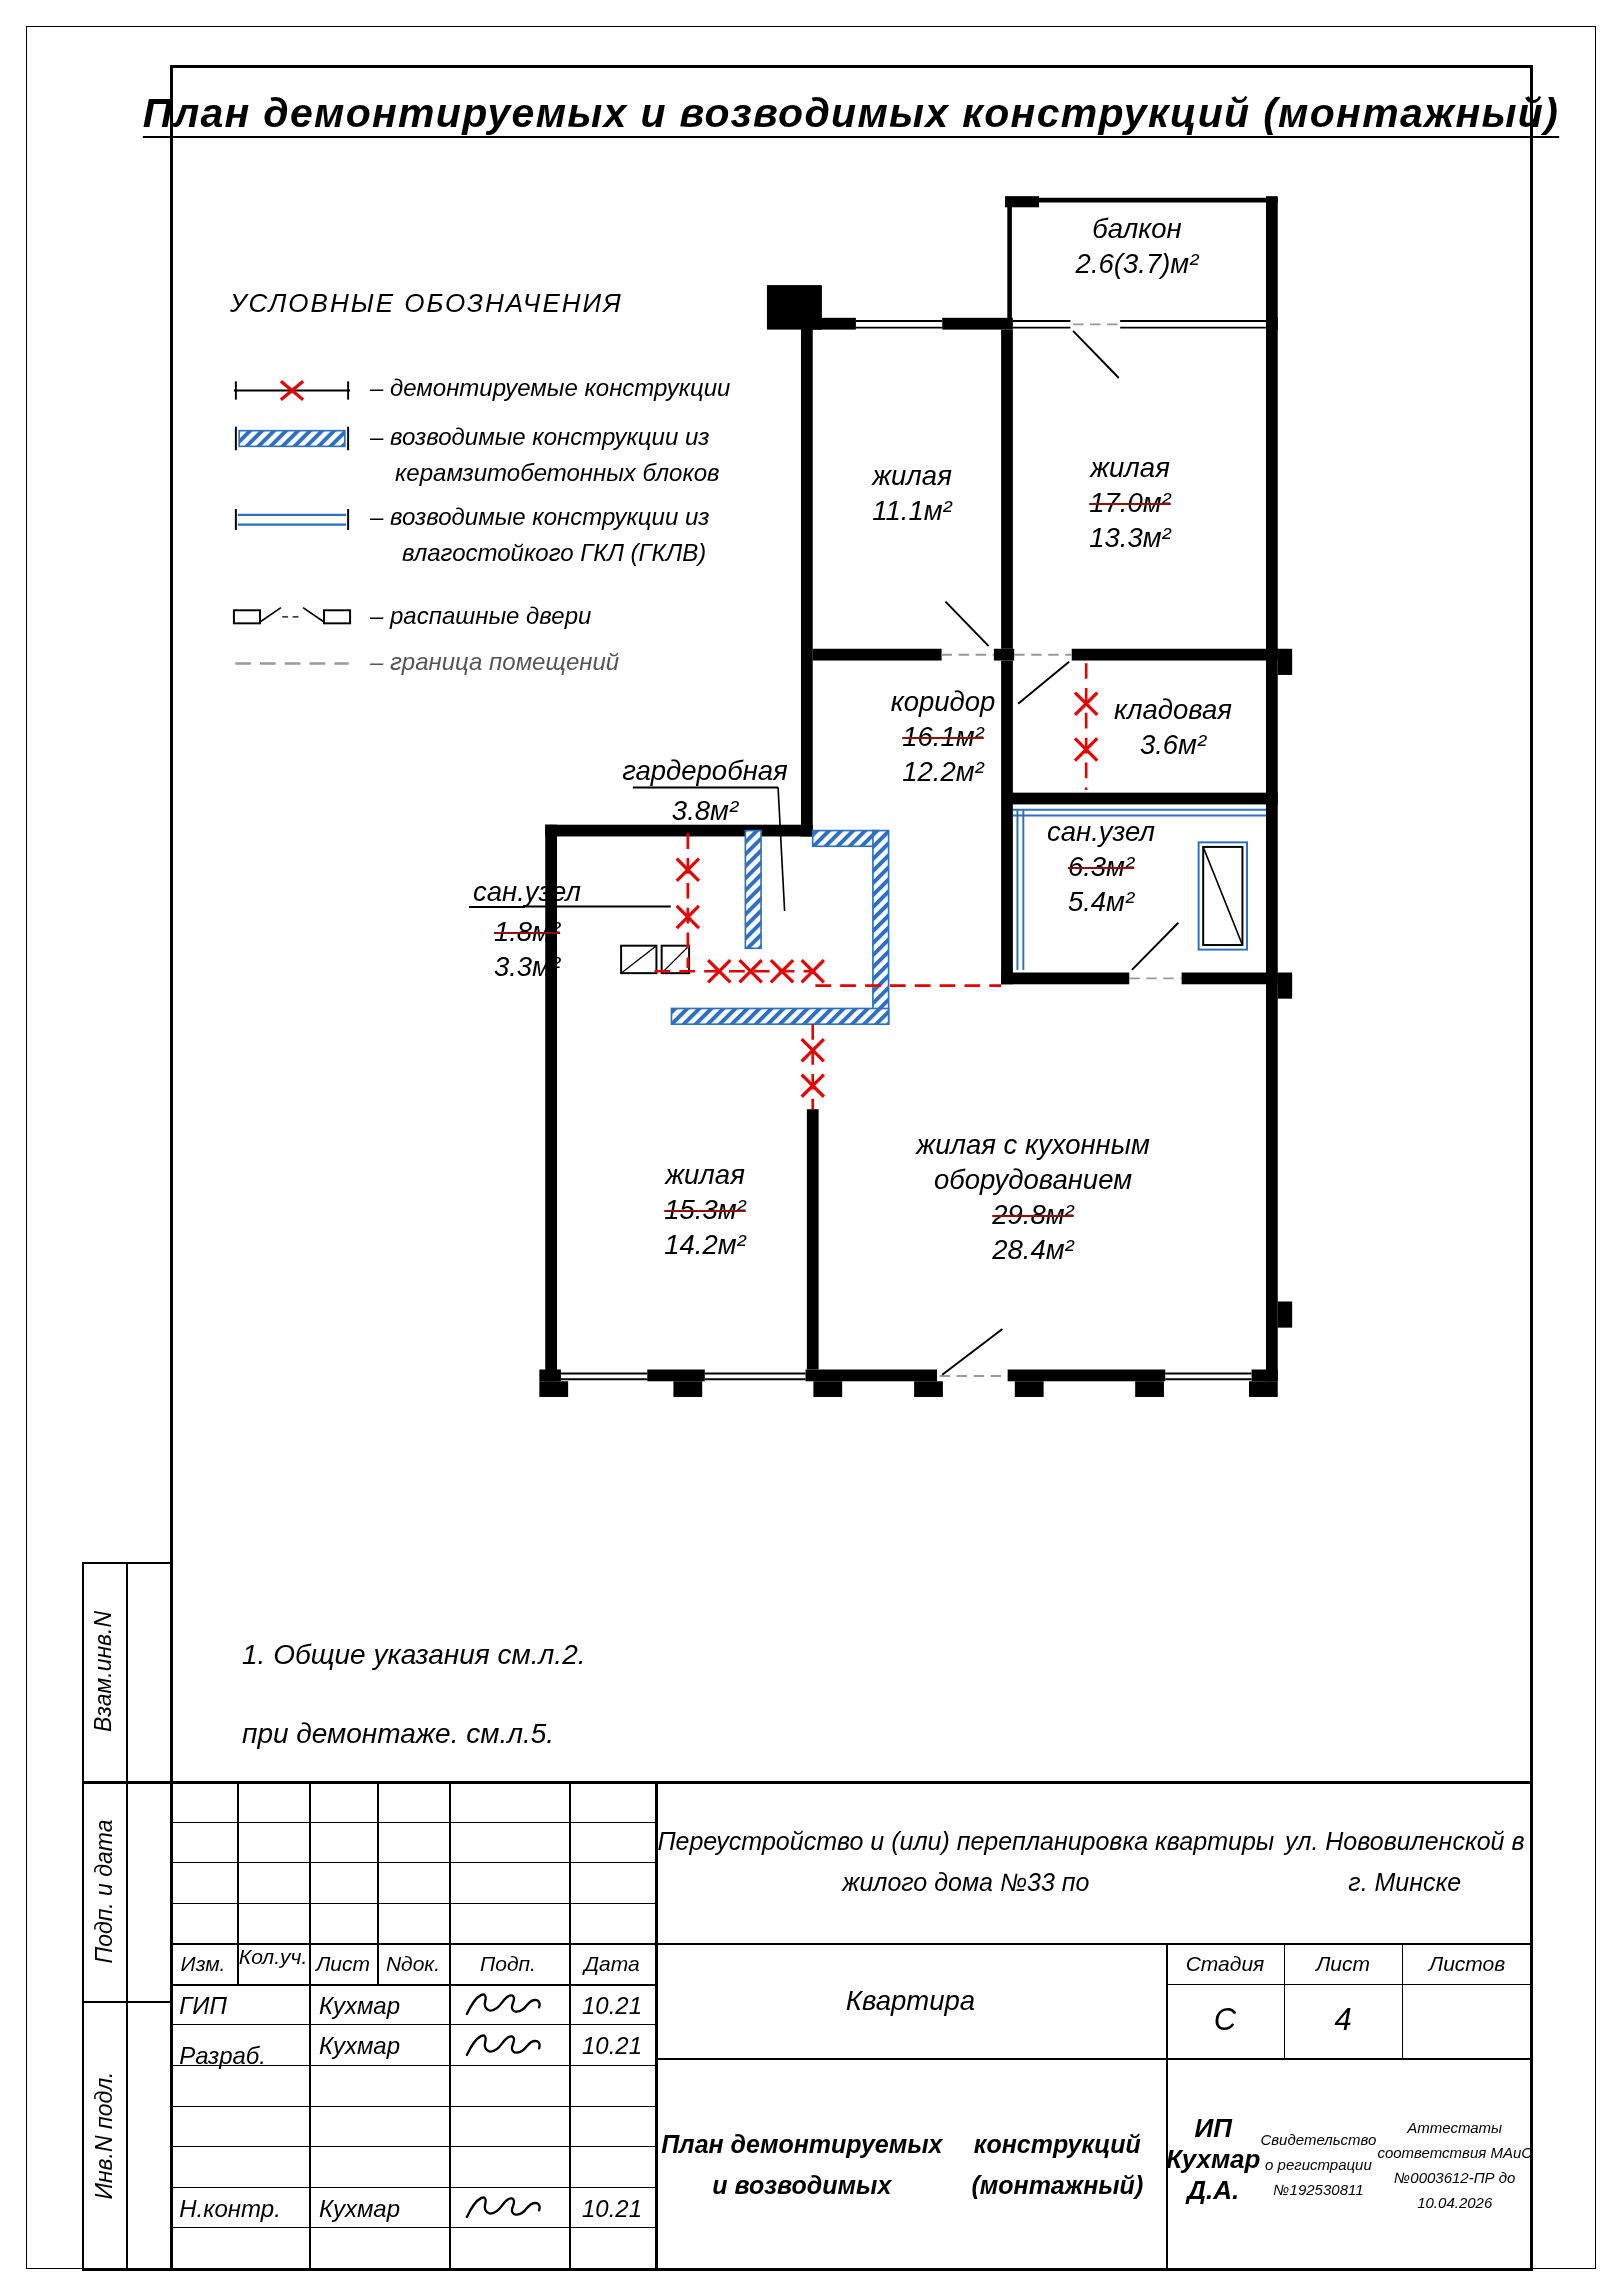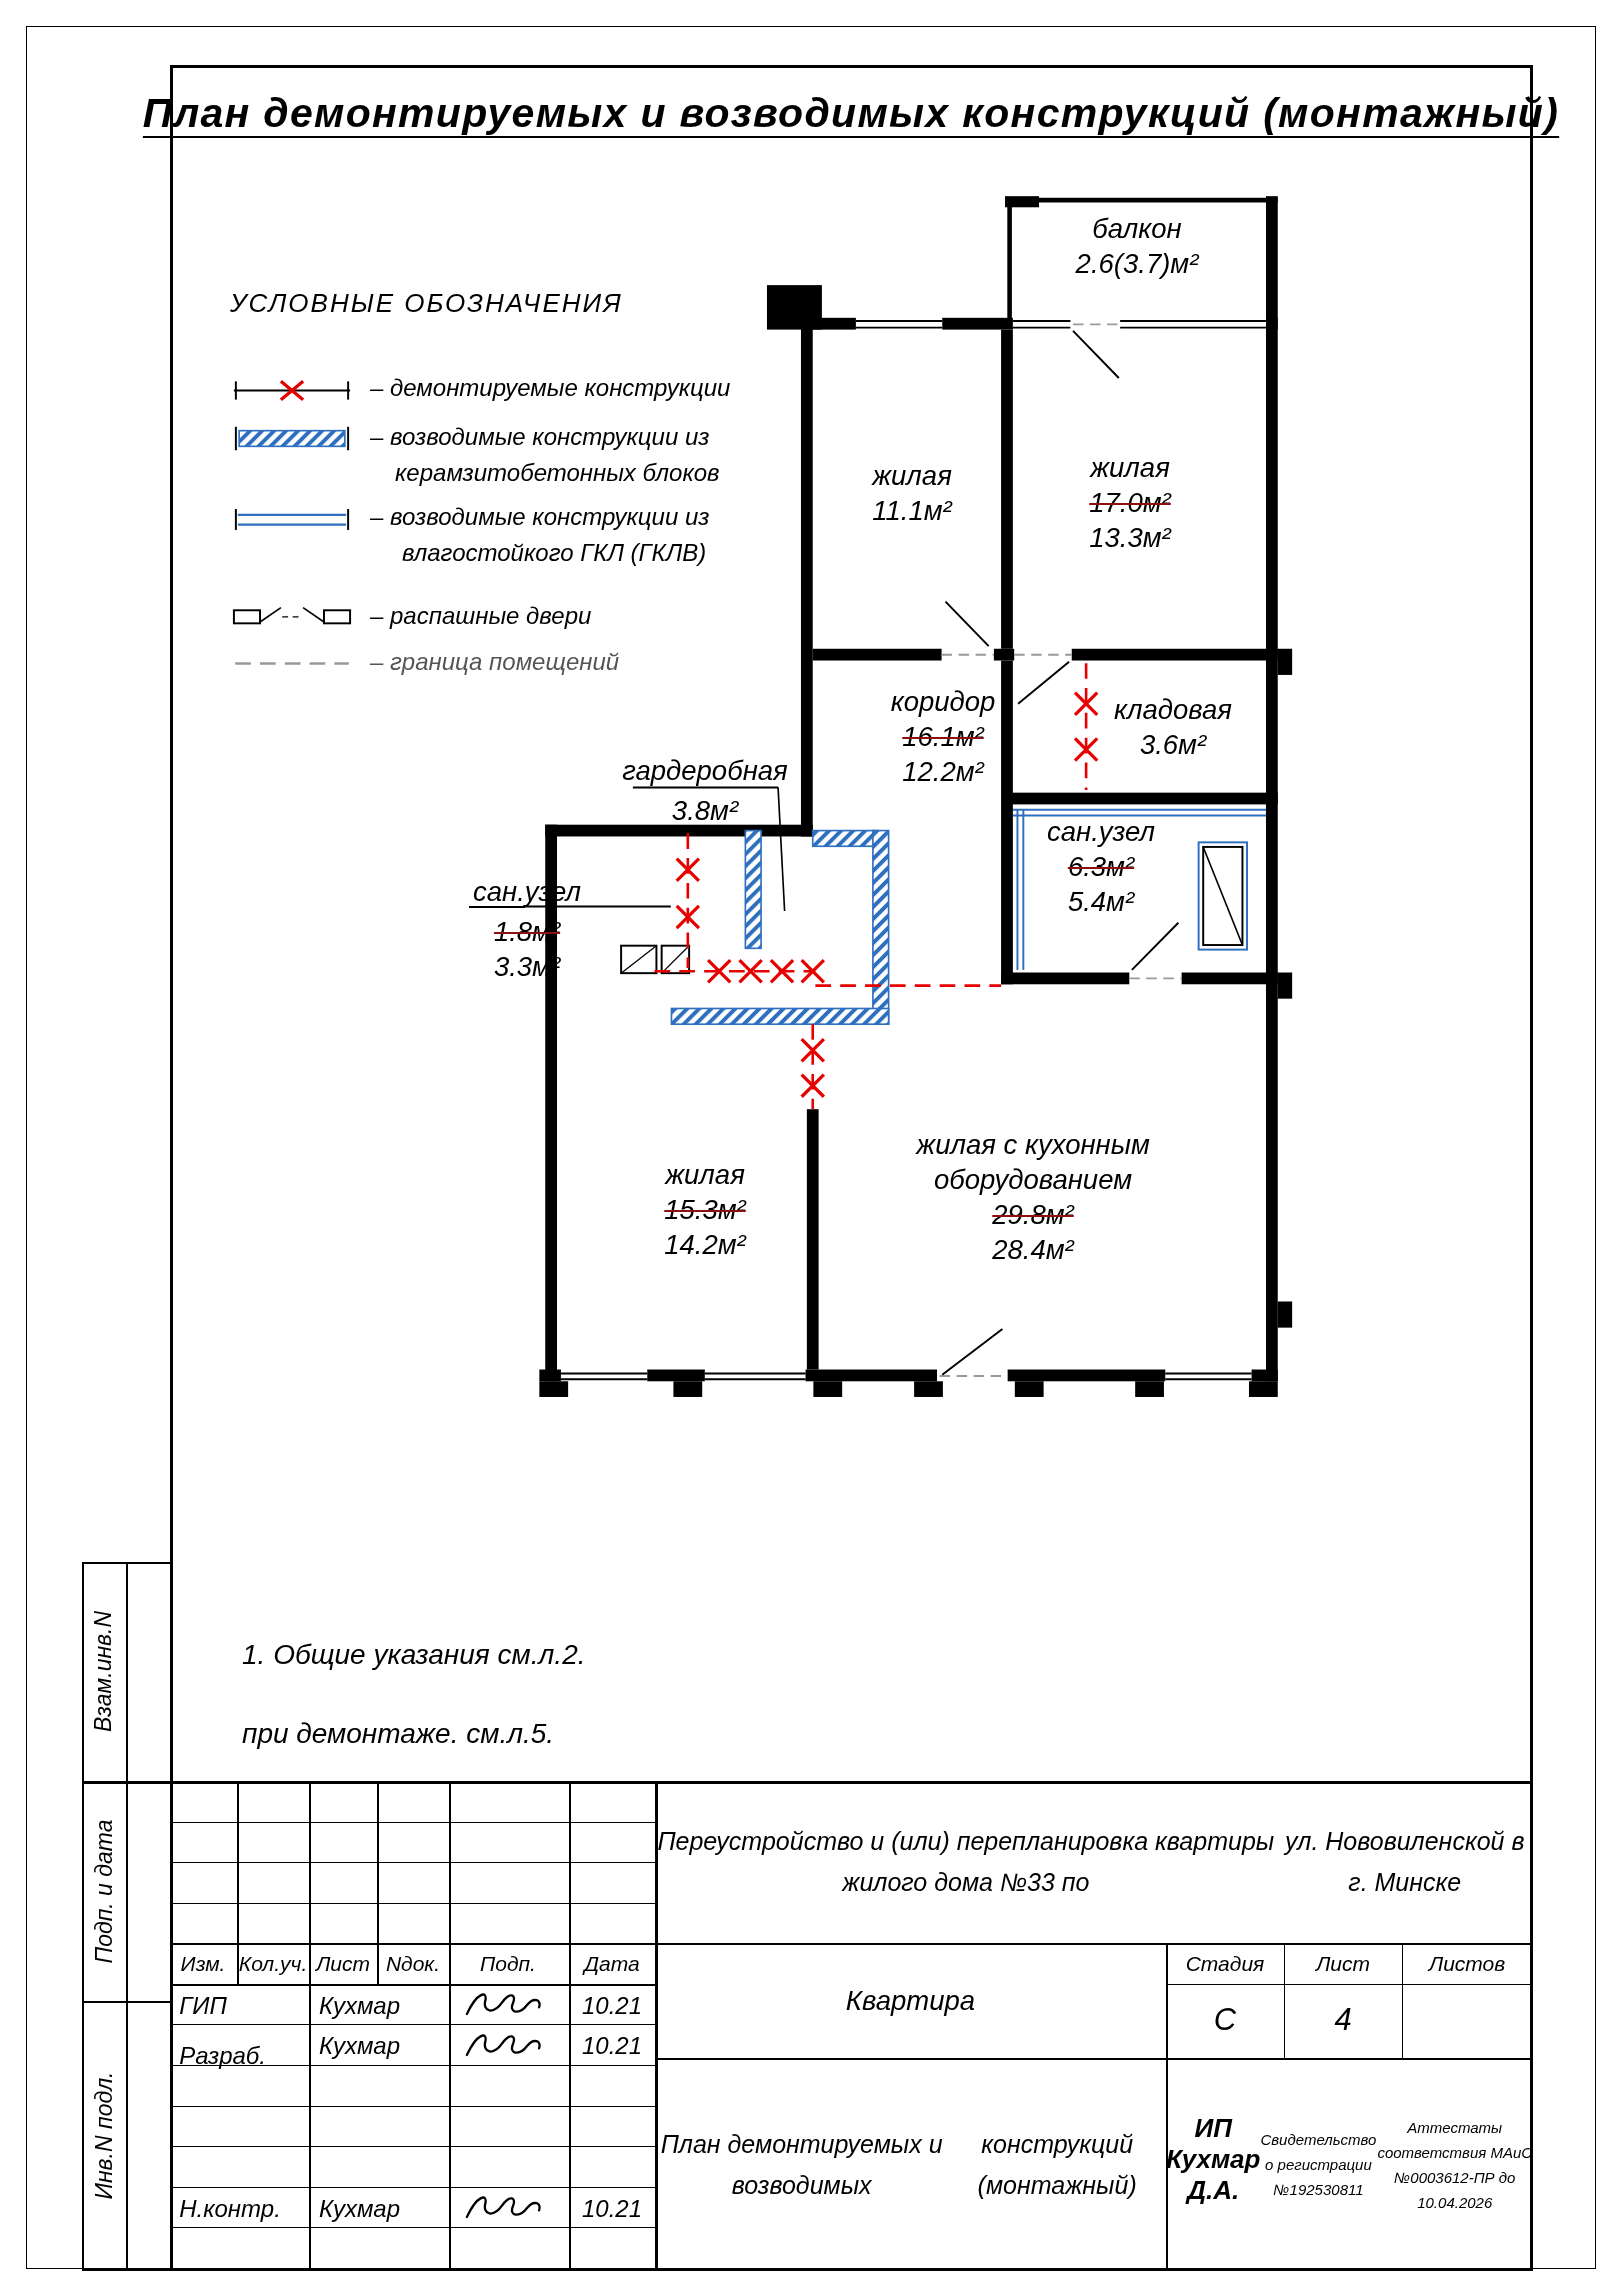--- a/index.html
+++ b/index.html
@@ -287,21 +287,21 @@
     <div class="ln" style="left:0;top:365px;width:485px;height:1.3px"></div>
     <div class="ln" style="left:0;top:406px;width:485px;height:1.3px"></div>
     <div class="ln" style="left:0;top:446px;width:485px;height:1.3px"></div>
     <div class="ln" style="left:485px;top:277px;width:878px;height:2px"></div>
     <div class="ln" style="left:996px;top:162px;width:2px;height:328px"></div>
     <div class="ln" style="left:996px;top:203px;width:367px;height:1.3px"></div>
     <div class="ln" style="left:1114px;top:162px;width:1.3px;height:115px"></div>
     <div class="ln" style="left:1232px;top:162px;width:1.3px;height:115px"></div>
 
     <div class="tbh c" style="left:33px;top:171px">Изм.</div>
-    <div class="tbh c" style="left:103px;top:171px">Кол.уч.</div>
+    <div class="tbh c" style="left:103px;top:164px">Кол.уч.</div>
     <div class="tbh c" style="left:173px;top:171px">Лист</div>
     <div class="tbh c" style="left:243px;top:171px">Nдок.</div>
     <div class="tbh c" style="left:338px;top:171px">Подп.</div>
     <div class="tbh c" style="left:442px;top:171px">Дата</div>
 
     <div class="tbt" style="left:9.2px;top:211px">ГИП</div>
     <div class="tbt" style="left:149px;top:211px">Кухмар</div>
     <div class="tbt c" style="left:442px;top:211px">10.21</div>
     <div class="tbt" style="left:9.2px;top:261px">Разраб.</div>
     <div class="tbt" style="left:149px;top:251px">Кухмар</div>
@@ -328,21 +328,21 @@
     <div class="cellc" style="left:485px;top:162px;width:511px;height:115px;font-size:27.5px">
       <div>Квартира</div>
     </div>
 
     <div class="tbh c" style="left:1055px;top:171px">Стадия</div>
     <div class="tbh c" style="left:1173px;top:171px">Лист</div>
     <div class="tbh c" style="left:1297px;top:171px">Листов</div>
     <div class="tbt c" style="left:1055px;top:221px;font-size:31px">С</div>
     <div class="tbt c" style="left:1173px;top:221px;font-size:31px">4</div>
 
-    <div class="cellc" style="left:485px;top:277px;width:511px;height:213px;font-size:25px;line-height:41px;font-weight:400">
+    <div class="cellc" style="left:485px;top:277px;width:511px;height:213px;font-size:25px;line-height:41px;font-weight:700">
       <div>План демонтируемых и возводимых</div>
       <div>конструкций (монтажный)</div>
     </div>
 
     <div class="cellc" style="left:996px;top:277px;width:367px;height:213px">
       <div style="font-size:26px;font-weight:600;margin-bottom:10.5px">ИП Кухмар Д.А.</div>
       <div style="font-size:15px;line-height:25px">Свидетельство о регистрации №192530811</div>
       <div style="font-size:15px;line-height:25px">Аттестаты соответствия МАиС №0003612-ПР до 10.04.2026</div>
     </div>
   </div>

